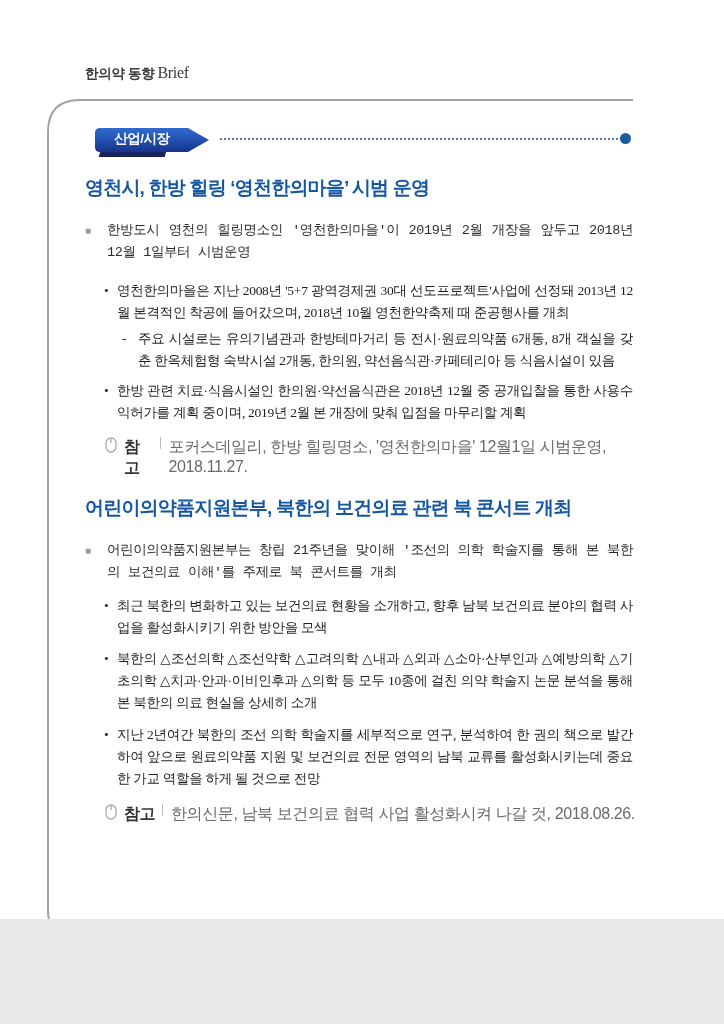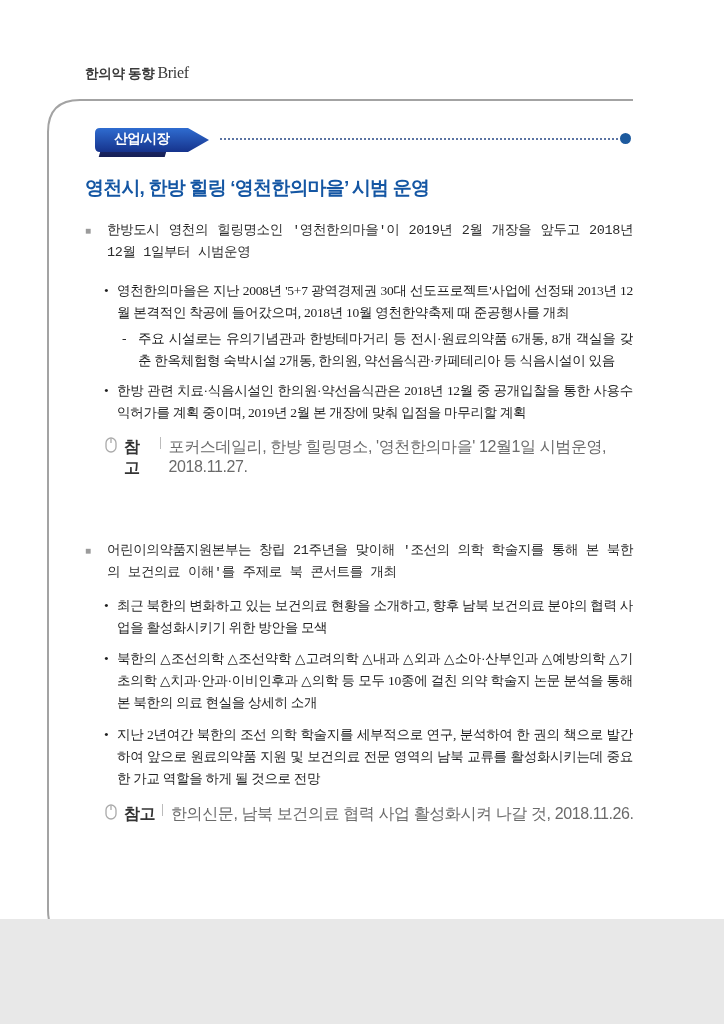--- a/index.html
+++ b/index.html
@@ -106,20 +106,21 @@
       <svg width="12" height="16" viewBox="0 0 12 16">
         <rect x="1" y="1" width="10" height="14" rx="5" fill="none" stroke="#aaa" stroke-width="1.3"></rect>
         <line x1="6" y1="1.5" x2="6" y2="6" stroke="#aaa" stroke-width="1.3"></line>
       </svg>
     </span>
     <span class="rlabel">참고</span>
     <span class="rsep"></span>
     <span class="rtext">포커스데일리, 한방 힐링명소, '영천한의마을' 12월1일 시범운영, 2018.11.27.</span>
   </div>
 
+  <div class="abs h-article" style="top:495px;">어린이의약품지원본부, 북한의 보건의료 관련 북 콘서트 개최</div>
 
   <div class="abs block lead" style="top:540px;">
     <span class="mk">■</span>
     <span class="tx">어린이의약품지원본부는 창립 21주년을 맞이해 '조선의 의학 학술지를 통해 본 북한의 보건의료 이해'를 주제로 북 콘서트를 개최</span>
   </div>
 
   <div class="abs block b1" style="top:595px;">
     <span class="mk">•</span>
     <span class="tx">최근 북한의 변화하고 있는 보건의료 현황을 소개하고, 향후 남북 보건의료 분야의 협력 사업을 활성화시키기 위한 방안을 모색</span>
   </div>
@@ -136,21 +137,21 @@
 
   <div class="abs ref" style="top:804px;">
     <span class="micon">
       <svg width="12" height="16" viewBox="0 0 12 16">
         <rect x="1" y="1" width="10" height="14" rx="5" fill="none" stroke="#aaa" stroke-width="1.3"></rect>
         <line x1="6" y1="1.5" x2="6" y2="6" stroke="#aaa" stroke-width="1.3"></line>
       </svg>
     </span>
     <span class="rlabel">참고</span>
     <span class="rsep"></span>
-    <span class="rtext">한의신문, 남북 보건의료 협력 사업 활성화시켜 나갈 것, 2018.11.26.</span>
+    <span class="rtext">한의신문, 남북 보건의료 협력 사업 활성화시켜 나갈 것, 2018.08.26.</span>
   </div>
 
   <div class="abs" id="page-num">8</div>
   <div class="abs" id="logo">
     <div id="logo-text">
       <div class="l1">NIKOM</div>
       <div class="l2">한약진흥재단</div>
     </div>
     <svg id="logo-mark" width="34" height="28" viewBox="0 0 34 28">
       <polygon points="9,4 32,0 32,8 9,14" fill="#6fae3e"></polygon>

